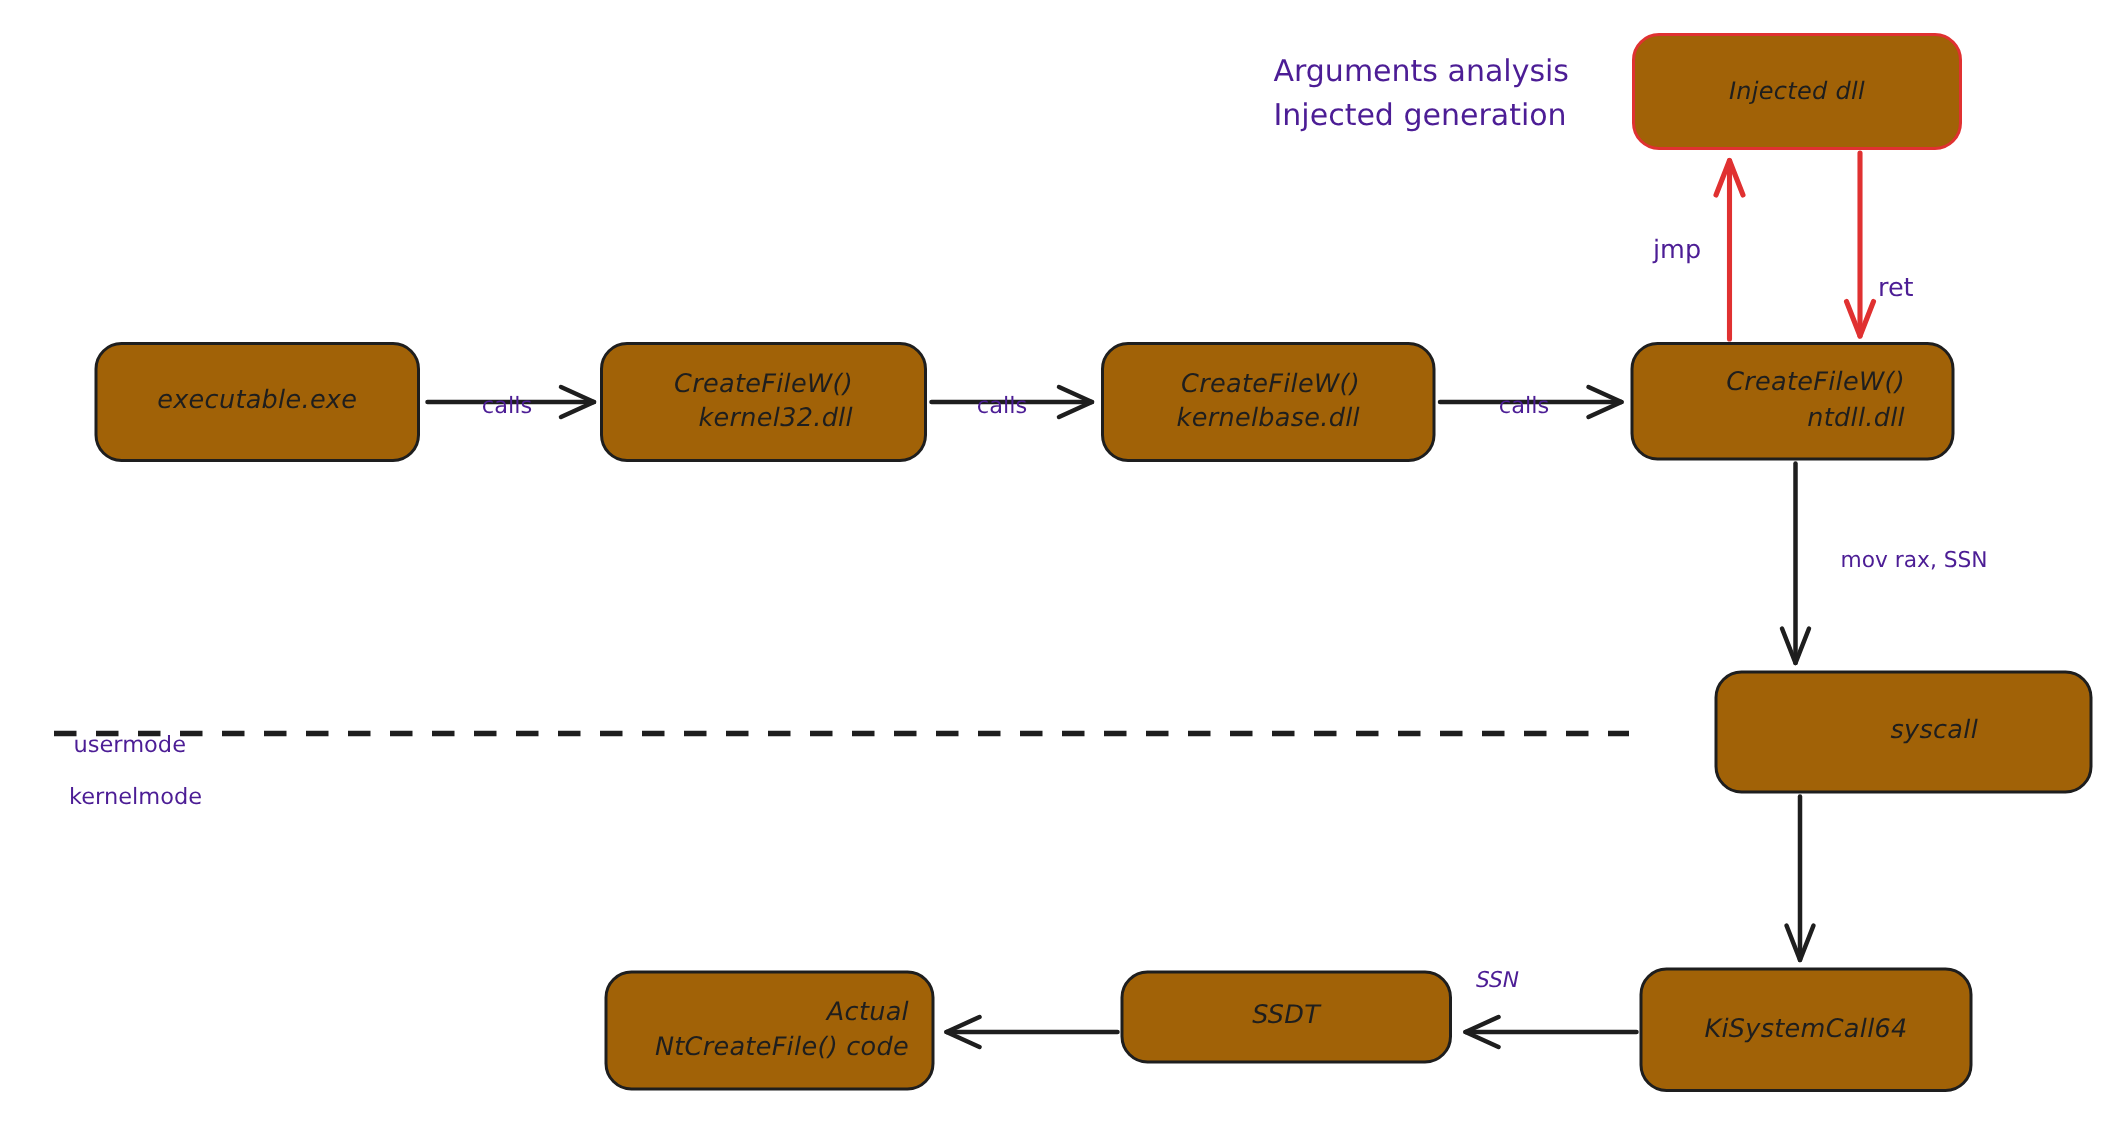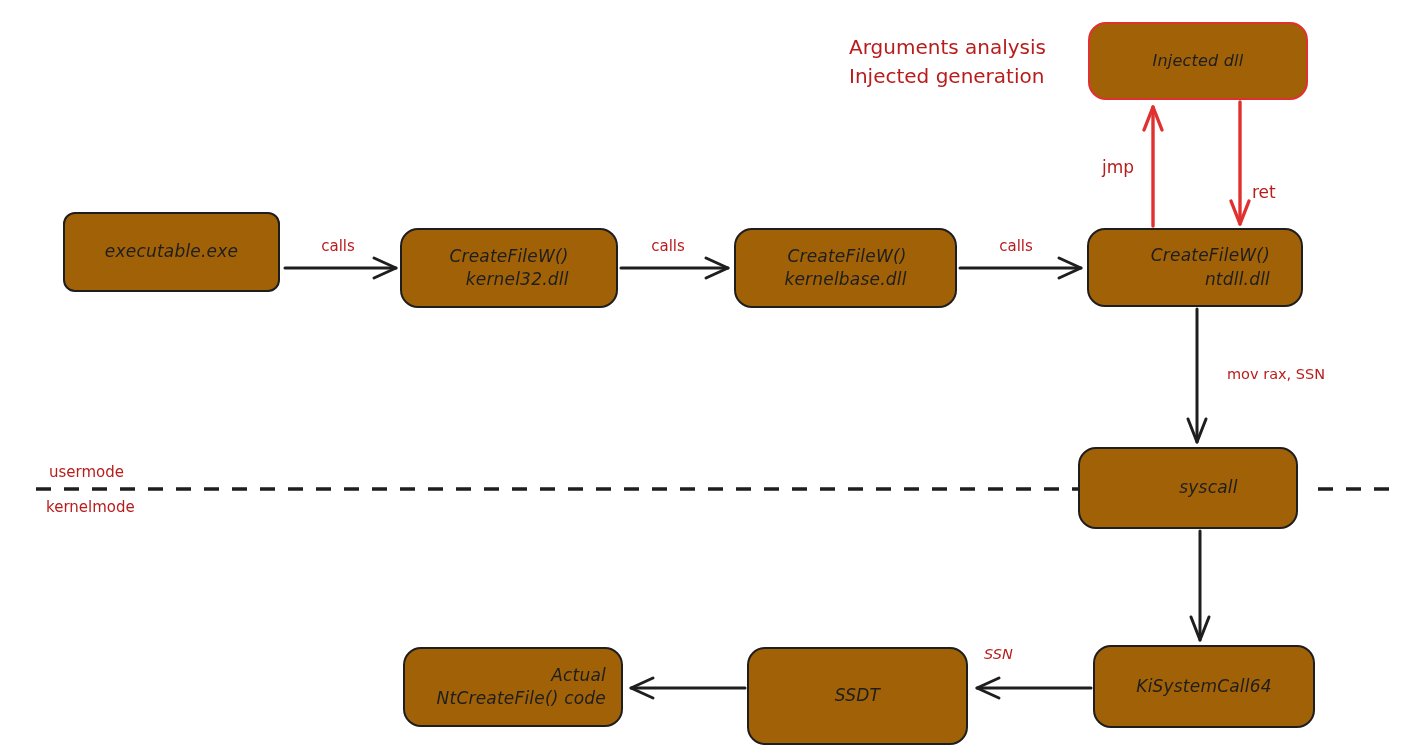--- a/index.html
+++ b/index.html
@@ -21,23 +21,23 @@
     border-radius:18px;
     background:#a16207;
     display:flex;align-items:center;justify-content:center;
     font-size:17px;line-height:1.38;
     letter-spacing:.2px;
     box-sizing:border-box;
     font-style:italic;
   }
   .node.red{border-color:var(--accent,#e03131);}
   .node .tl{text-align:right;}
-  .lbl{position:absolute;white-space:nowrap;color:#b91c1c;}
+  .lbl{position:absolute;white-space:nowrap;color:#4c1d95;}
   .lbl.c{transform:translateX(-50%);}
-  .small{font-size:15px;}
+  .small{font-size:15px;margin-top:24px;}
   .tiny{font-size:14.5px;}
   .anno{font-size:20px;line-height:29px;}
 </style>
 </head>
 <body style="background: rgb(255, 255, 255);">
 
 <div class="canvas">
 
   <svg class="layer">
 
@@ -91,21 +91,21 @@
     <g>
       <line class="st" x1="745" y1="688" x2="631" y2="688"></line>
       <polyline class="st" points="653,678 631,688 653,698"></polyline>
     </g>
   </svg>
 
   <div class="node red" style="left:1088px;top:22px;width:220px;height:78px;font-size:16px;">
     <span>Injected dll</span>
   </div>
 
-  <div class="node" style="left:63px;top:212px;width:217px;height:80px;border-radius:12px;">
+  <div class="node" style="left:63px;top:228px;width:217px;height:80px;">
     <span>executable.exe</span>
   </div>
 
   <div class="node" style="left:400px;top:228px;width:218px;height:80px;">
     <div class="tl">
       <div>CreateFileW()</div>
       <div>kernel32.dll</div>
     </div>
   </div>
 
@@ -116,29 +116,29 @@
     </div>
   </div>
 
   <div class="node" style="left:1087px;top:228px;width:216px;height:79px;">
     <div class="tl" style="min-width:150px;">
       <div>CreateFileW()</div>
       <div>ntdll.dll</div>
     </div>
   </div>
 
-  <div class="node" style="left:1078px;top:447px;width:220px;height:82px;padding-left:41px;">
+  <div class="node" style="left:1143px;top:447px;width:252px;height:82px;padding-left:41px;">
     <span>syscall</span>
   </div>
 
   <div class="node" style="left:1093px;top:645px;width:222px;height:83px;align-items:center;">
     <span>KiSystemCall64</span>
   </div>
 
-  <div class="node" style="left:747px;top:647px;width:221px;height:98px;">
+  <div class="node" style="left:747px;top:647px;width:221px;height:62px;">
     <span>SSDT</span>
   </div>
 
   <div class="node" style="left:403px;top:647px;width:220px;height:80px;">
     <div class="tl" style="min-width:186px;">
       <div>Actual</div>
       <div>NtCreateFile() code</div>
     </div>
   </div>
 

